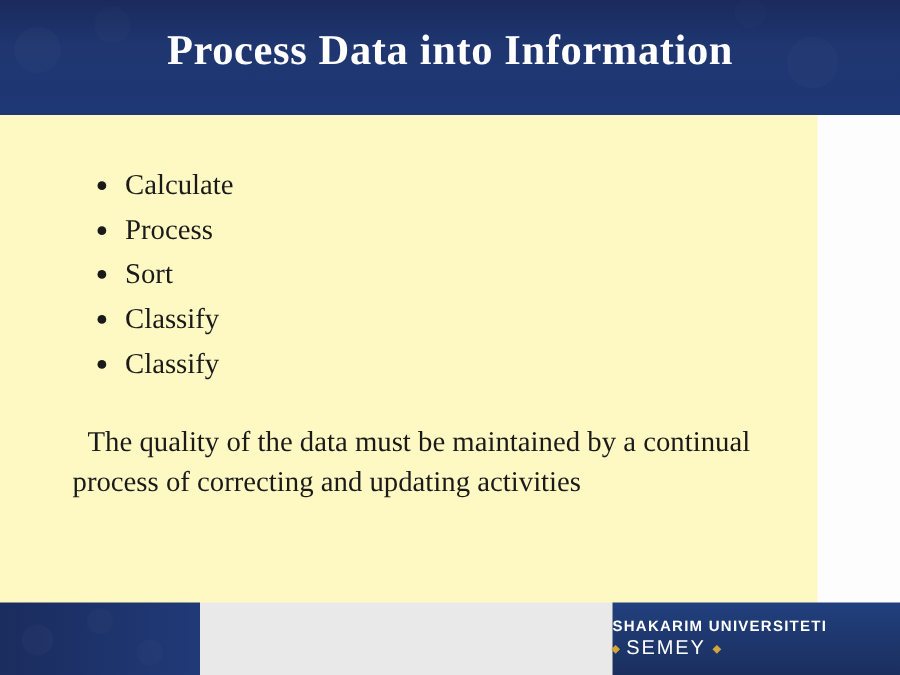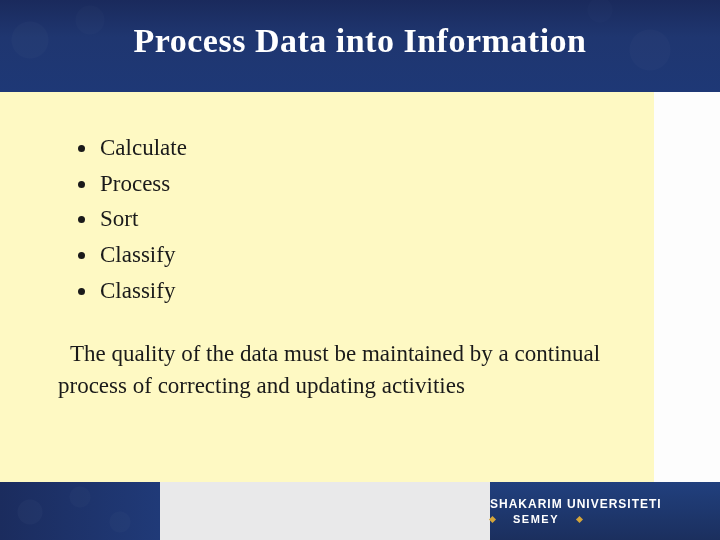--- a/index.html
+++ b/index.html
@@ -108,27 +108,27 @@
     justify-content: center;
     color: #fff;
     font-family: Arial, sans-serif;
   }
   .uni-line1 {
     font-size: 12px;
     font-weight: bold;
     letter-spacing: 1px;
   }
   .uni-line2 {
-    font-size: 11px;
-    font-weight: bold;
+    font-size: 16px;
+    font-weight: normal;
     letter-spacing: 1.5px;
     margin-top: 2px;
     display: flex;
     align-items: center;
-    gap: 18px;
+    gap: 6px;
   }
   .uni-diamond {
     width: 5px;
     height: 5px;
     background: #d4a53a;
     transform: rotate(45deg);
     display: inline-block;
   }
 </style>
 </head>

